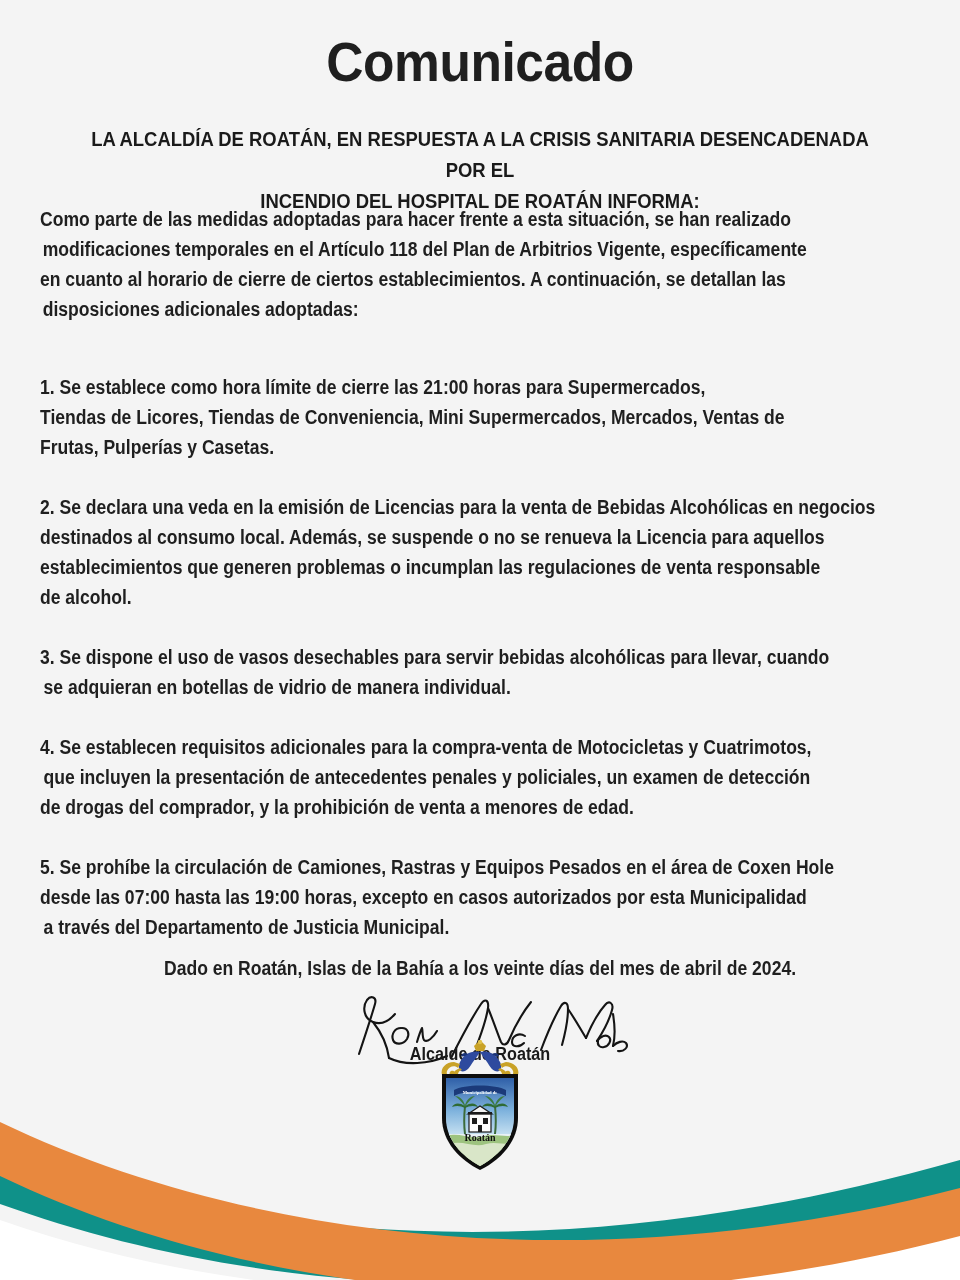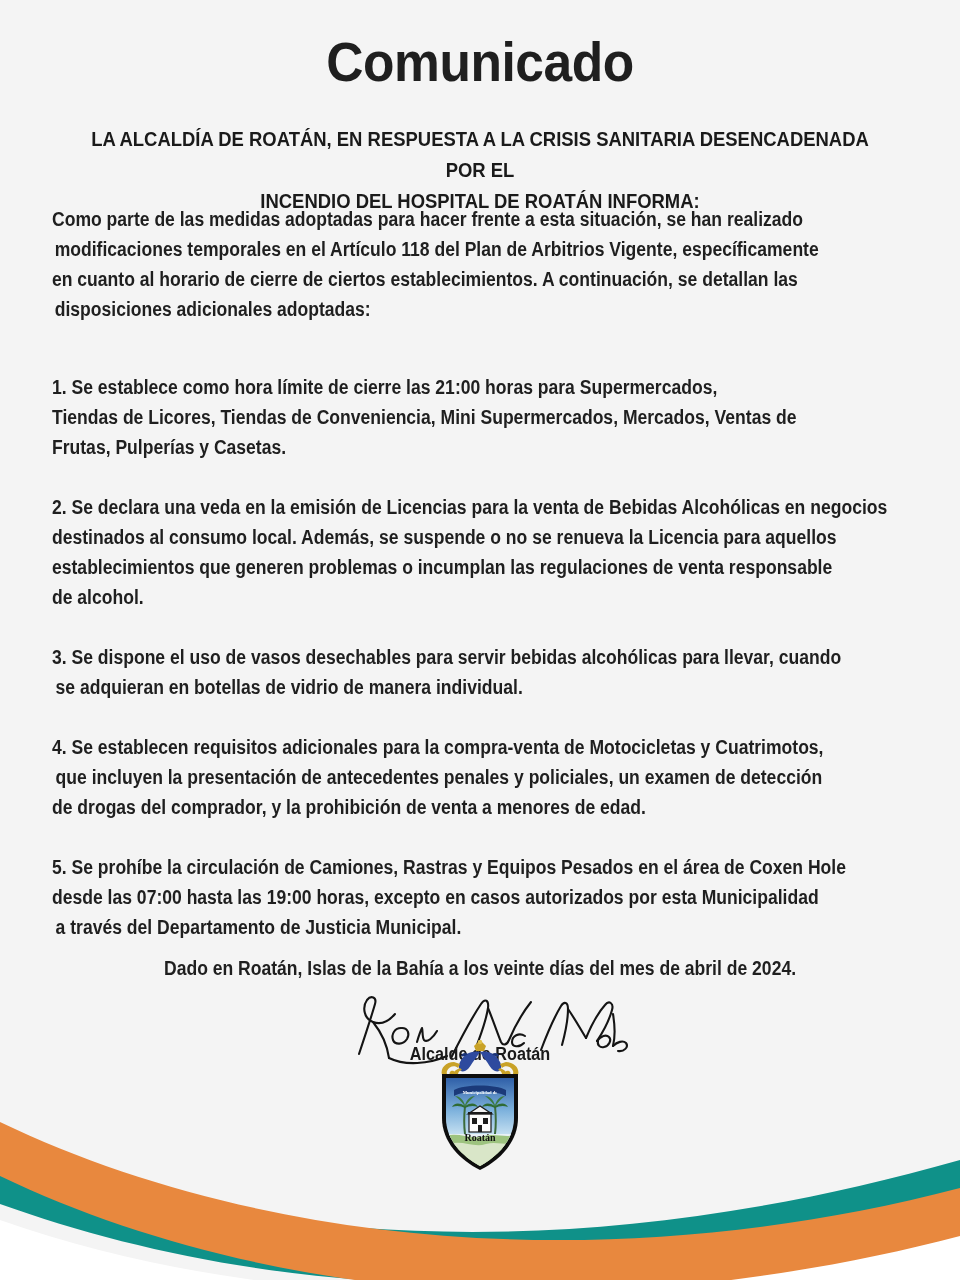--- a/index.html
+++ b/index.html
@@ -60,21 +60,21 @@
     font-weight: bold;
     color: #1a1a1a;
     transform: scaleX(0.9);
     transform-origin: center top;
   }
 
   
   .body-block {
     position: absolute;
     top: 204px;
-    left: 44px;
+    left: 32px;
     width: 900px;
   }
 
   .para {
     font-size: 19.5px;
     line-height: 30px;
     font-weight: bold;
     color: #1f1f1f;
     transform: scaleX(0.9);
     transform-origin: left top;

